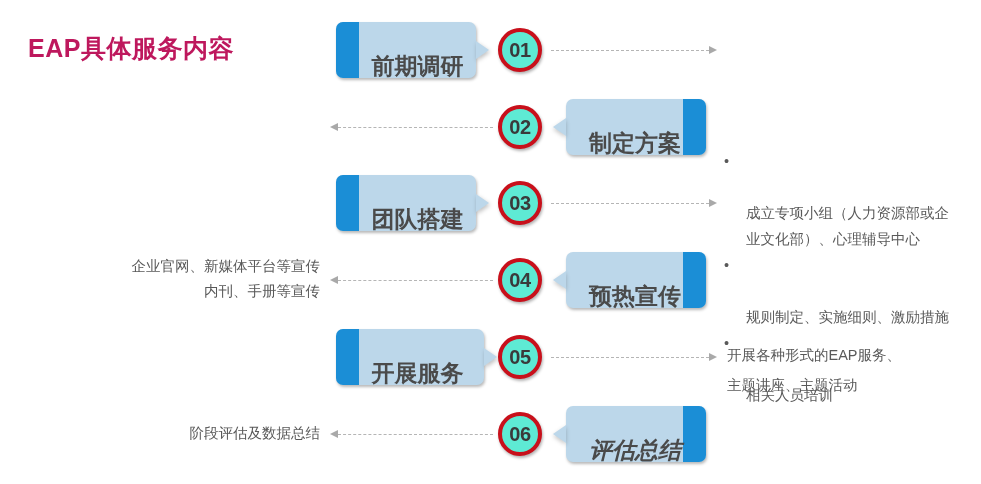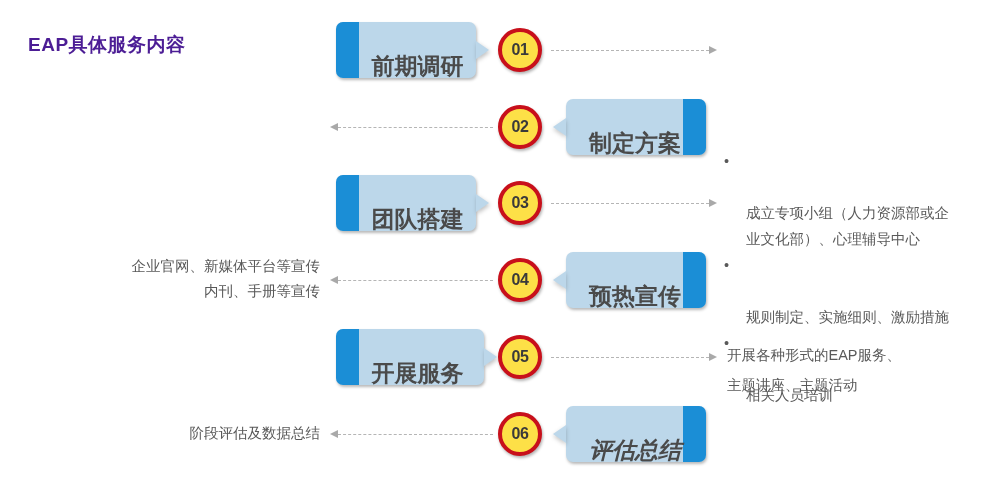--- a/index.html
+++ b/index.html
@@ -9,23 +9,23 @@
     font-family:"Liberation Sans","DejaVu Sans",sans-serif;
     overflow:hidden;
     position:relative;
   }
   #canvas{position:absolute;left:0;top:0;width:981px;height:484px;}
 
   
   .page-title{
     position:absolute;
     left:28px; top:32px;
-    font-size:19px;
+    font-size:25px;
     font-weight:bold;
-    color:#4c1d95;
+    color:#be185d;
     letter-spacing:.5px;
     white-space:nowrap;
   }
 
   
   .row{position:absolute;left:0;width:981px;height:76px;}
 
   
   .label-box{
     position:absolute;
@@ -66,25 +66,25 @@
     border-bottom:9px solid transparent;
     border-right:13px solid #bcd7ea;
     filter:drop-shadow(0px 2px 2px rgba(0,0,0,.22));
   }
 
   
   .num-circle{
     position:absolute;
     width:44px;height:44px;
     border-radius:50%;
-    background:#fde047;
+    background:#5eead4;
     border:4px solid #c8101b;
     box-sizing:border-box;
     display:flex;align-items:center;justify-content:center;
-    font-size:16px;font-weight:bold;color:#3a3a3a;
+    font-size:20px;font-weight:bold;color:#3a3a3a;
     box-shadow:1px 2px 3px rgba(0,0,0,.3);
     letter-spacing:-.3px;
   }
 
   
   .conn{
     position:absolute;
     height:1px;
     border-top:1px dashed #b5b5b5;
   }

